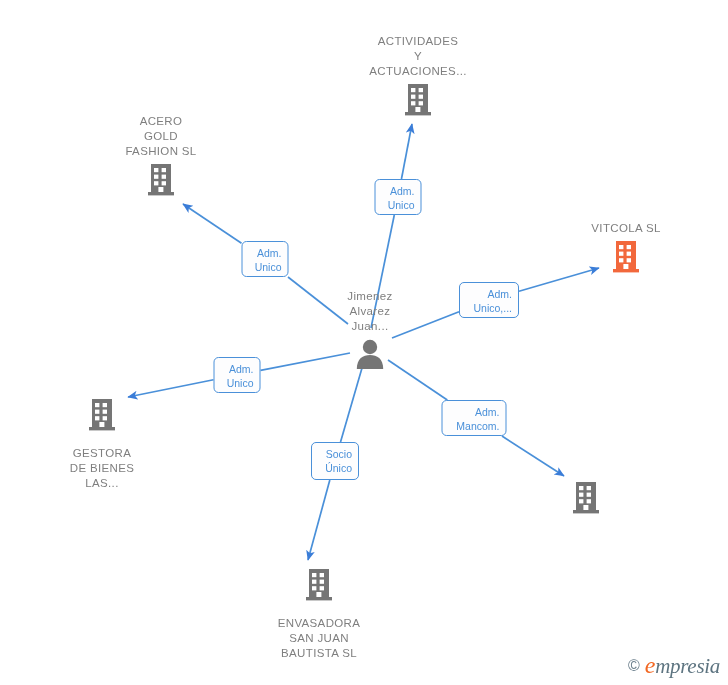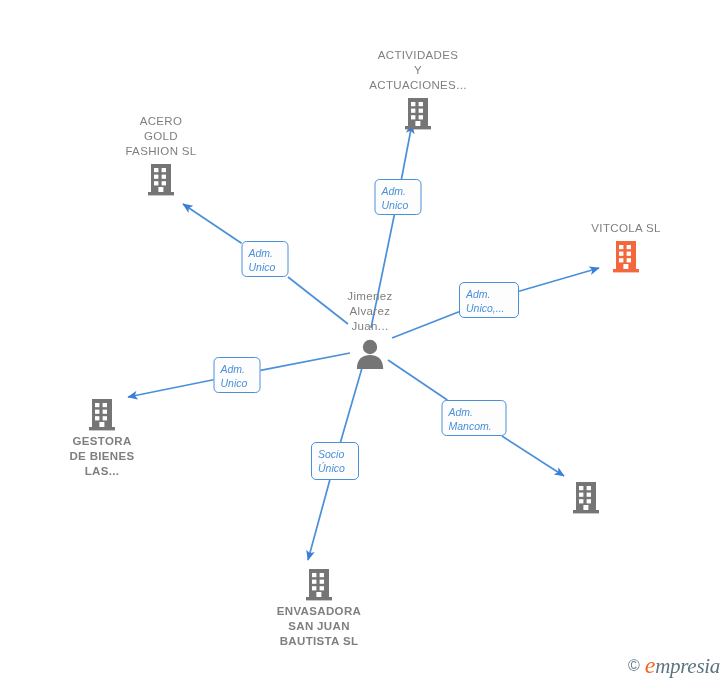--- a/index.html
+++ b/index.html
@@ -38,38 +38,37 @@
     line-height: 15px;
     color: #7f7f7f;
     letter-spacing: 0.35px;
     white-space: pre-line;
     font-family: "Liberation Sans", sans-serif;
   }
   .node-icon {
     line-height: 0;
   }
   .node-icon svg { display: block; }
-  .node.label-below .node-label { margin-top: 2px; font-weight: bold; }
+  .node.label-below .node-label { margin-top: 14px; }
   .node.label-above .node-label { margin-bottom: 4px; }
 
   .edge-label {
     position: absolute;
     box-sizing: border-box;
     background: #fdfdfe;
     border: 1.3px solid #4a90d9;
     border-radius: 5px;
     color: #4a90d9;
     font-size: 10.5px;
     line-height: 14px;
-    text-align: left;
+    text-align: right;
     padding: 4px 6px 4px 6px;
     font-family: "Liberation Sans", sans-serif;
     white-space: pre-line;
     transform: translate(-50%, -50%);
-    font-style: italic;
   }
 
   #watermark {
     position: absolute;
     right: 8px;
     bottom: 6px;
     display: flex;
     align-items: center;
     gap: 5px;
     font-family: "Liberation Serif", serif;
@@ -123,21 +122,21 @@
         <div class="node-label">Jimenez
 Alvarez
 Juan...</div>
         <div class="node-icon">
           <svg width="30" height="32" viewBox="0 0 30 32" xmlns="http://www.w3.org/2000/svg">
             <circle cx="15" cy="9" r="7.2" fill="#757575"></circle>
             <path d="M1.8 31 C1.8 20.5 8 17 15 17 C22 17 28.2 20.5 28.2 31 Z" fill="#757575"></path>
           </svg>
         </div>
       </div>
-      <div class="node label-above" style="left: 418px; top: 48px; justify-content: center;">
+      <div class="node label-above" style="left: 418px; top: 34px; justify-content: center;">
         <div class="node-label">ACTIVIDADES
 Y
 ACTUACIONES...</div>
         <div class="node-icon">
           <svg width="30" height="34" viewBox="0 0 30 34" xmlns="http://www.w3.org/2000/svg">
             <rect x="5" y="1" width="20" height="28" fill="#757575"></rect>
             <rect x="2" y="29" width="26" height="3.4" fill="#757575"></rect>
             <rect x="8" y="5" width="4.4" height="4.2" fill="#ffffff"></rect>
             <rect x="15.6" y="5" width="4.4" height="4.2" fill="#ffffff"></rect>
             <rect x="8" y="11.6" width="4.4" height="4.2" fill="#ffffff"></rect>

